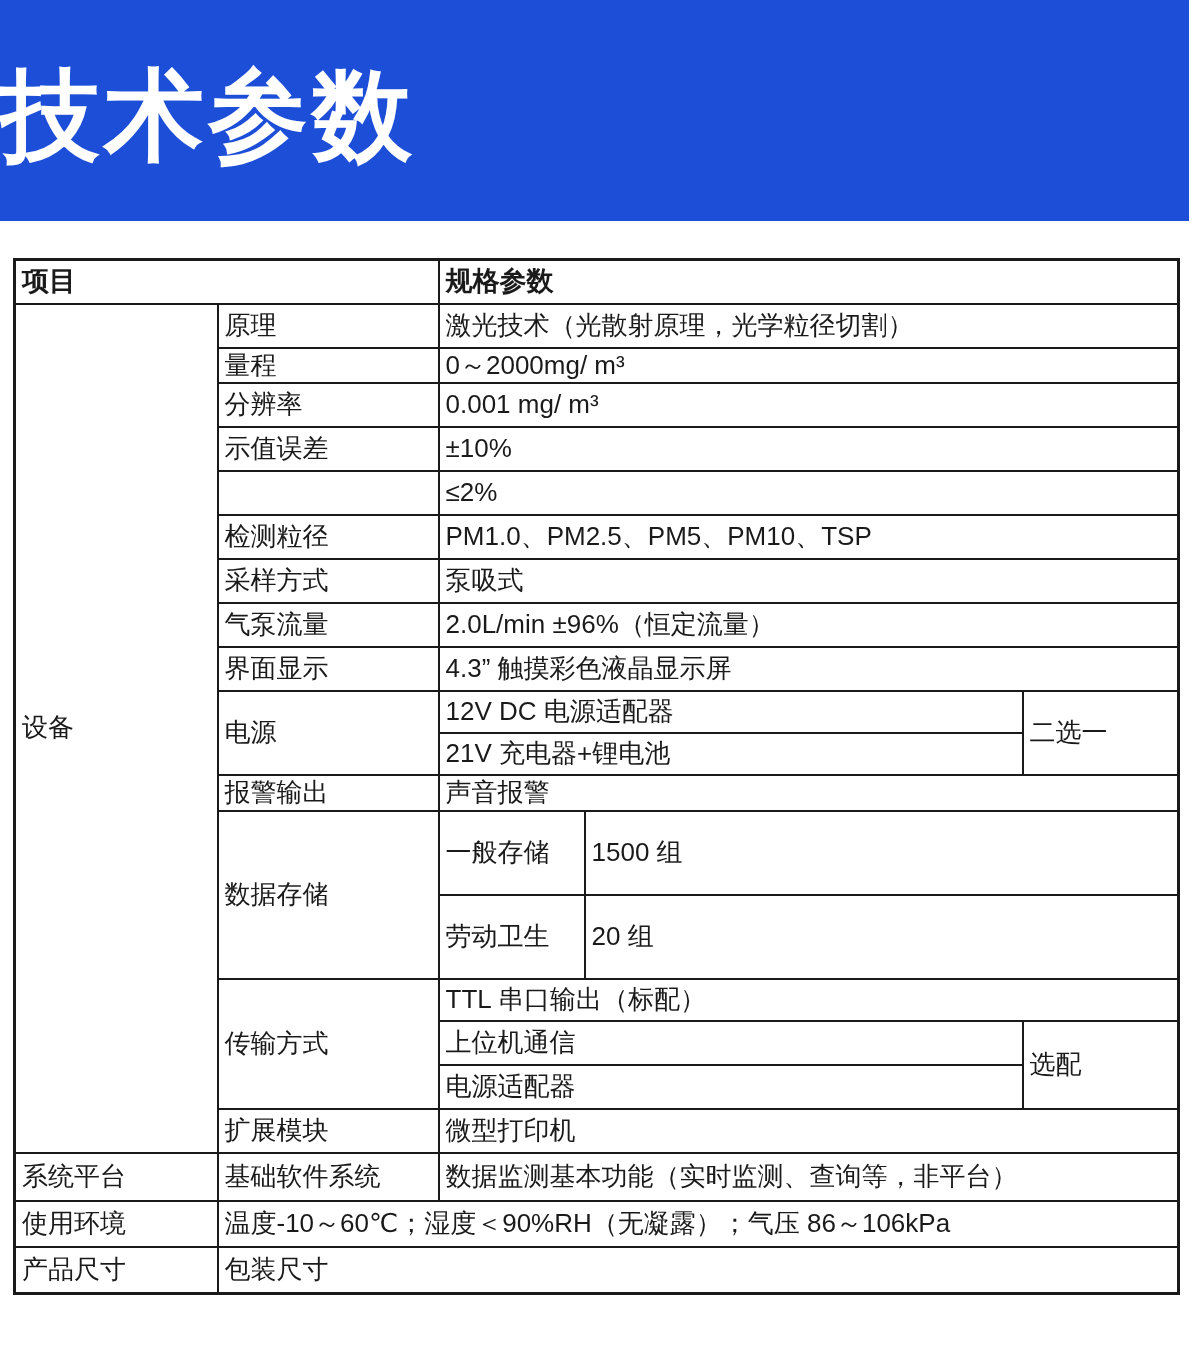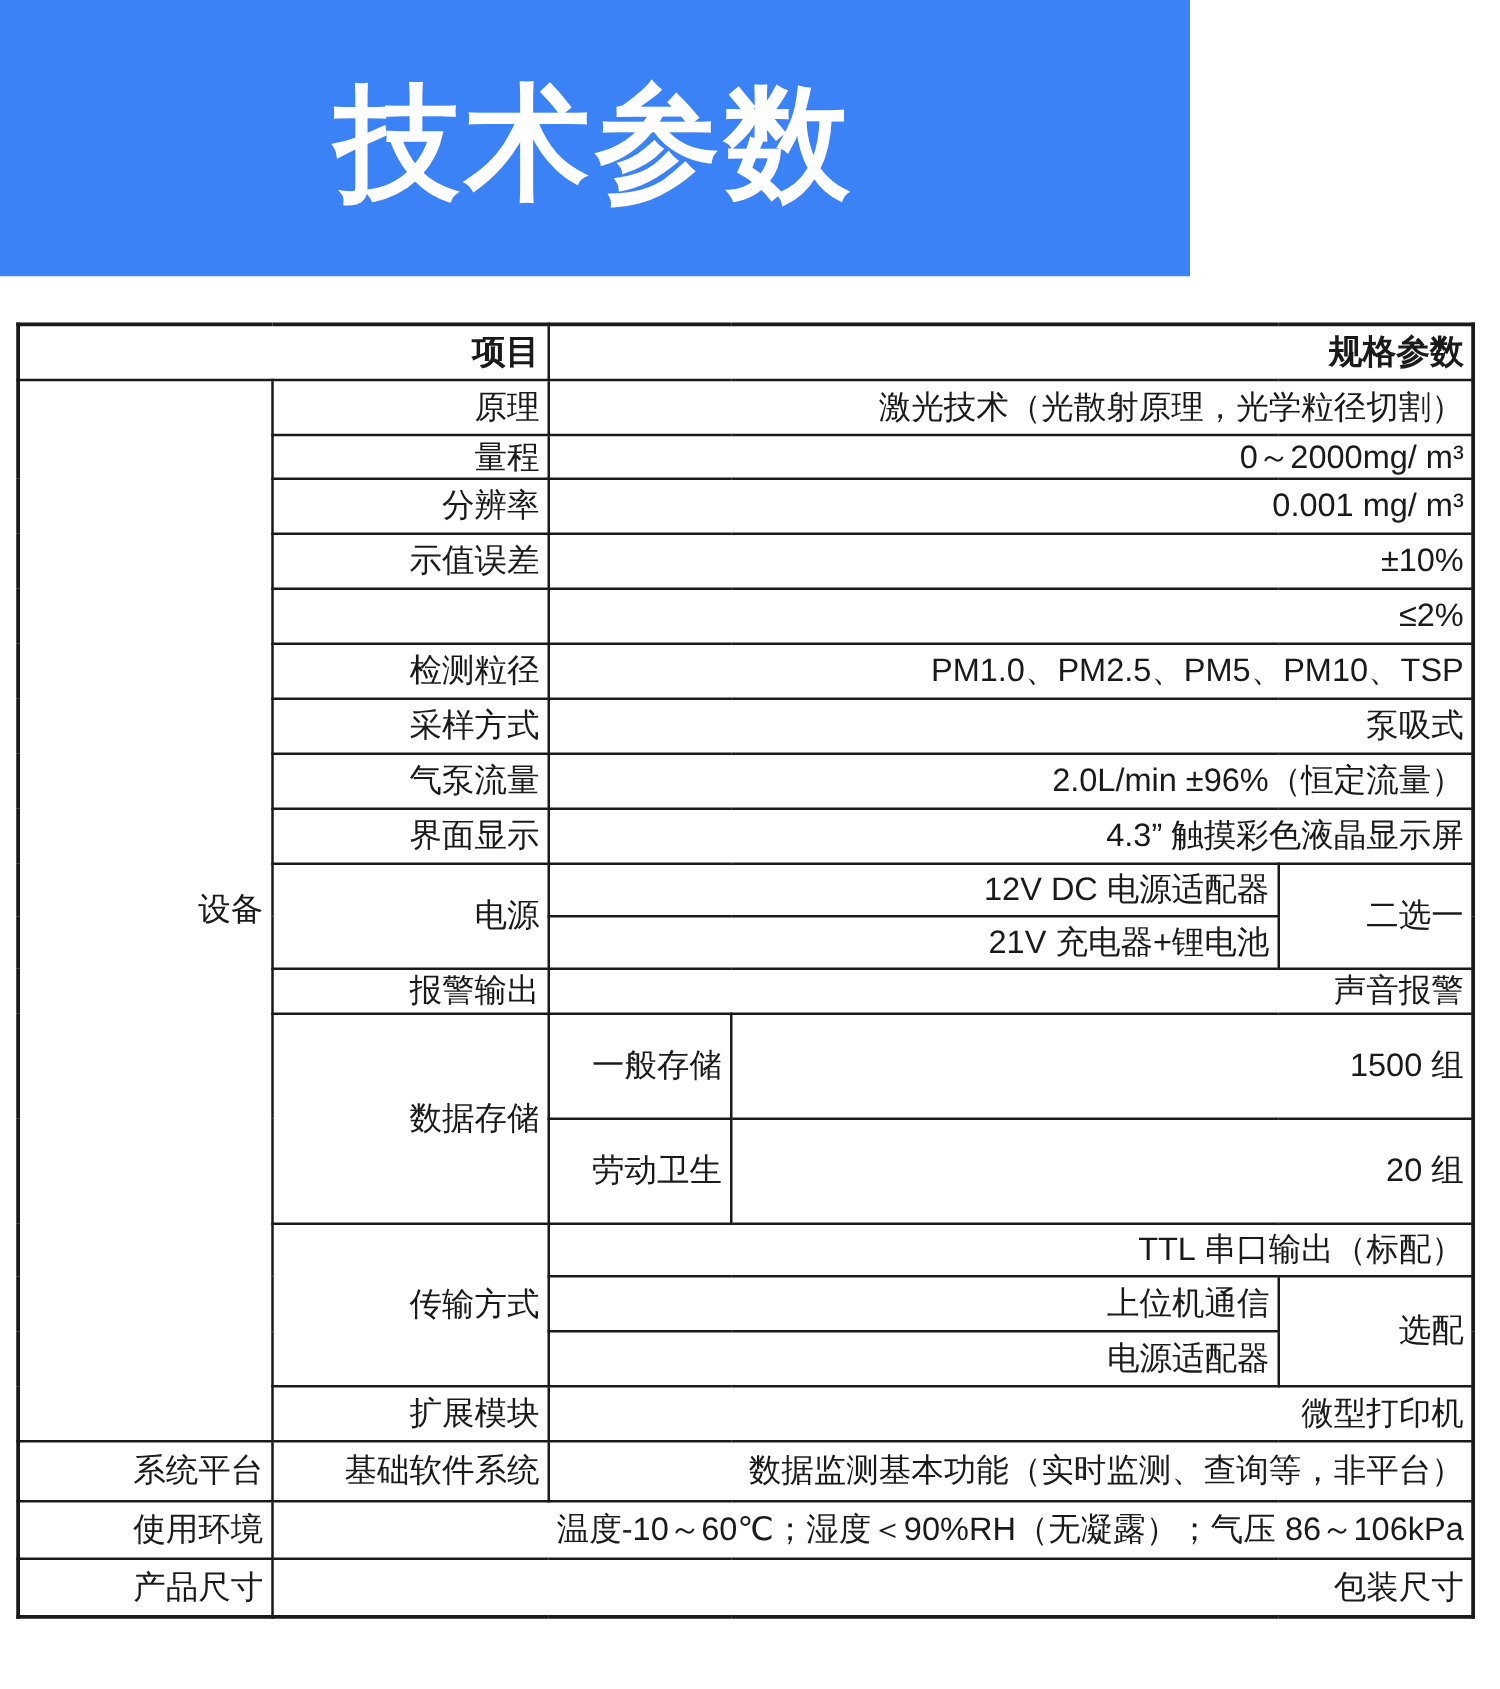--- a/index.html
+++ b/index.html
@@ -9,46 +9,45 @@
   }
   .page {
     position: relative;
     width: 1200px;
     height: 1351px;
     background: #ffffff;
     font-family: "Liberation Sans", "DejaVu Sans", sans-serif;
     color: #1a1a1a;
   }
   .banner {
-    width: 952px;
+    width: 1189px;
     height: 221px;
-    background: #3b82f6;
+    background: #1d4ed8;
     display: flex;
     align-items: center;
-    justify-content: center;
   }
   .banner h1 {
     margin: 0;
     padding-top: 8px;
     color: #ffffff;
     font-size: 100px;
     font-weight: bold;
     letter-spacing: 4px;
     line-height: 1;
   }
   table.spec {
     border-collapse: collapse;
     table-layout: fixed;
     width: 1164px;
     margin: 37px 0 0 13px;
     border: 3px solid #1a1a1a;
   }
   table.spec td, table.spec th {
     border: 2px solid #1a1a1a;
-    text-align: right;
+    text-align: left;
     vertical-align: middle;
     font-size: 26px;
     font-weight: normal;
     padding: 0 6px;
     overflow: hidden;
     line-height: 1.3;
   }
   table.spec th {
     font-size: 27px;
     font-weight: bold;

